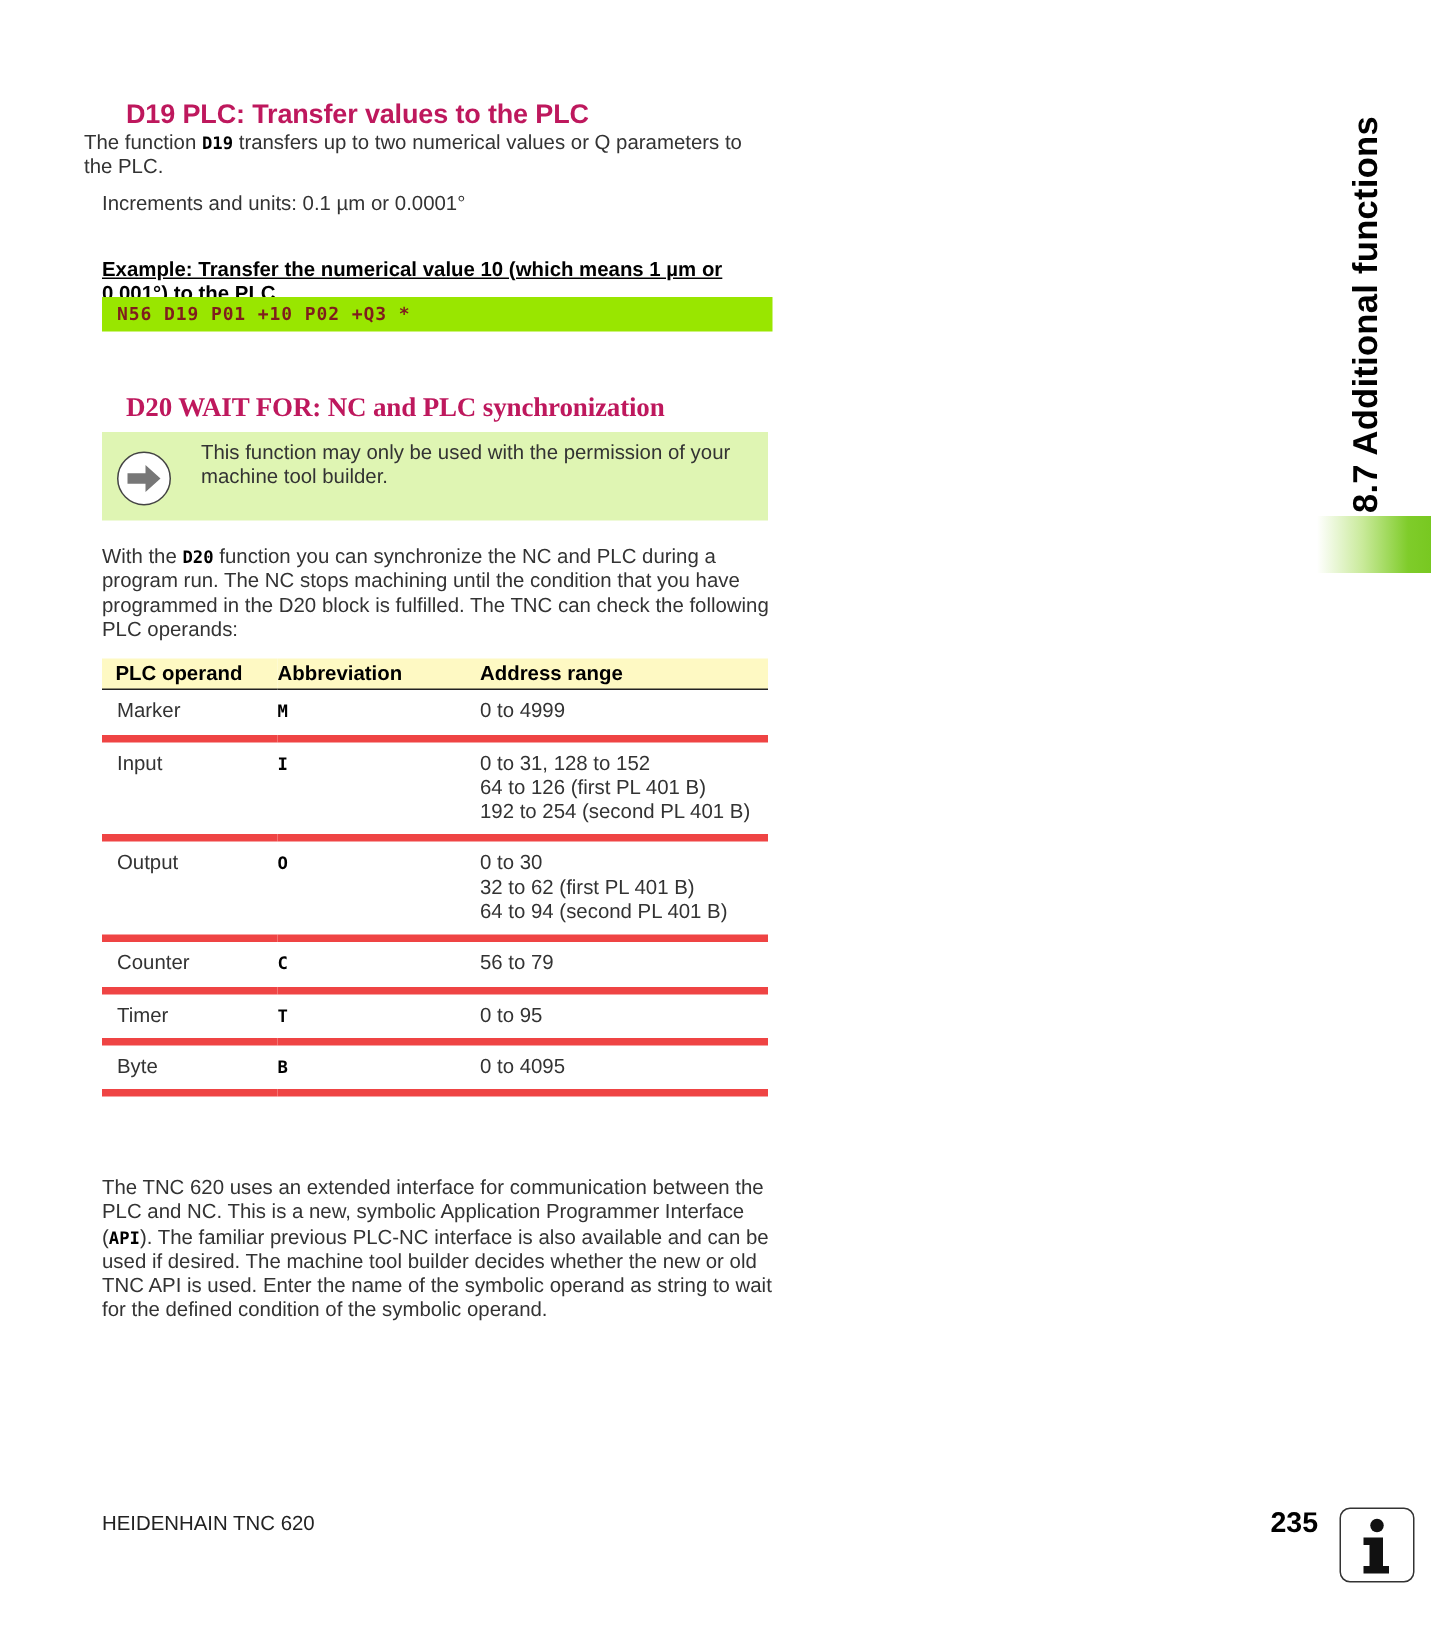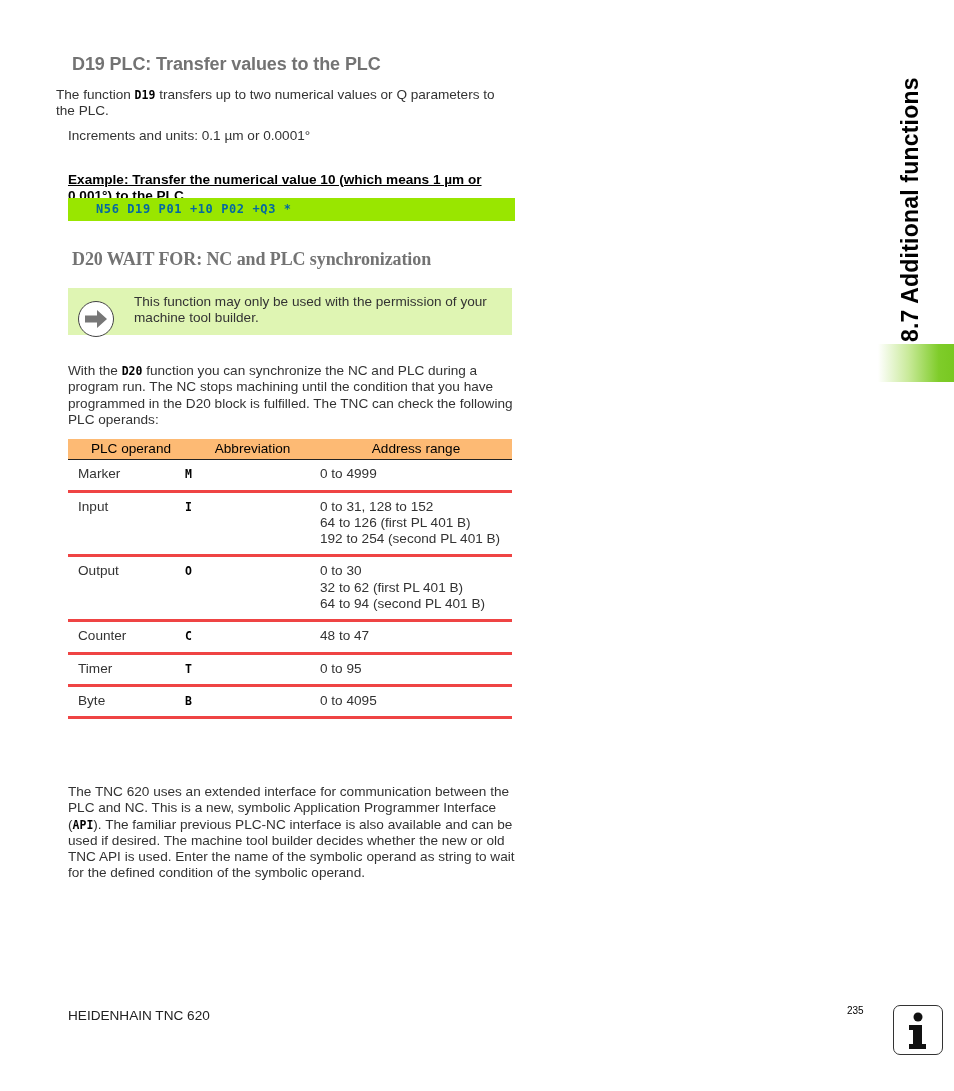--- a/index.html
+++ b/index.html
@@ -3,78 +3,78 @@
   <meta charset="utf-8">
   <style>
     html, body { margin: 0; padding: 0; }
     body {
       width: 954px; height: 1091px; position: relative; overflow: hidden;
       background: #ffffff; color: #222;
       font-family: "Liberation Sans", sans-serif;
     }
     .abs { position: absolute; }
     .h2 {
-      font-weight: bold; font-size: 18px; color: #737373; letter-spacing: -0.1px;
-      margin: 4px;
+      font-weight: bold; font-size: 18px; color: #be185d; letter-spacing: -0.1px;
+      margin: 16px;
     }
     .p {
       font-size: 13.6px; line-height: 16.3px; color: #333; margin: 0;
     }
     .mono { font-family: "DejaVu Sans Mono", monospace; font-weight: bold; font-size: 11.5px; color: #000; }
     .example {
       font-weight: bold; font-size: 13.6px; line-height: 16.3px; color: #000;
     }
     .codebar {
       left: 68px; top: 198px; width: 447px; height: 23px;
       background: #99e600;
     }
     .codebar span {
-      position: absolute; left: 28px; top: 4px;
+      position: absolute; left: 10px; top: 4px;
       font-family: "DejaVu Sans Mono", monospace; font-weight: bold;
-      font-size: 12px; color: #0369a1; letter-spacing: 0.6px; white-space: pre;
+      font-size: 12px; color: #7f1d1d; letter-spacing: 0.6px; white-space: pre;
     }
     .note {
-      left: 68px; top: 288px; width: 444px; height: 47px;
+      left: 68px; top: 288px; width: 444px; height: 59px;
       background: #dff5b3;
     }
     .note .circle {
       position: absolute; left: 10px; top: 13px; width: 34px; height: 34px;
       border: 1.5px solid #444; border-radius: 50%; background: #fff;
     }
     .note .txt {
       position: absolute; left: 66px; top: 6px; width: 370px;
       font-size: 13.6px; line-height: 16.3px; color: #333;
     }
     table.ops {
       position: absolute; left: 68px; top: 439px; width: 444px;
       border-collapse: collapse; font-size: 13.6px; line-height: 16.3px; color: #333;
     }
     table.ops th {
-      background: #fdba74; color: #000; font-weight: normal; text-align: center;
+      background: #fef9c3; color: #000; font-weight: bold; text-align: left;
       padding: 2px 0 2px 0; height: 16px; border-bottom: 1.5px solid #222;
     }
     table.ops td {
-      vertical-align: top; padding: 6px 0 7px 0; border-bottom: 3px solid #ef4444;
+      vertical-align: top; padding: 6px 0 7px 0; border-bottom: 5px solid #ef4444;
     }
     table.ops .c1 { padding-left: 10px; width: 107px; }
     table.ops th.c1 { padding-left: 9px; }
     table.ops .c2 { width: 135px; margin-top: 35px; }
     .addr-line { display: block; }
     .side-title {
       position: absolute; left: 897px; top: 342px;
       transform-origin: 0 0; transform: rotate(-90deg);
       font-weight: bold; font-size: 23px; color: #000; white-space: nowrap;
       letter-spacing: 0.2px;
     }
     .side-bar {
       position: absolute; left: 878px; top: 344px; width: 76px; height: 38px;
       background: linear-gradient(to right, #ffffff 0%, #c9ea9a 40%, #7fcc2a 80%, #78c821 100%);
     }
     .footer-left { left: 68px; top: 1008px; font-size: 13.6px; color: #222; }
-    .footer-page { left: 847px; top: 1005px; font-size: 10px; font-weight: normal; color: #000; }
+    .footer-page { left: 847px; top: 1005px; font-size: 19px; font-weight: bold; color: #000; }
     .info-box {
       left: 893px; top: 1005px; width: 48px; height: 48px;
       border: 1.5px solid #333; border-radius: 7px; background: #fff;
     }
   </style>
 </head>
 <body>
 
 <h2 class="abs h2" style="left:68px; top:50px;">D19 PLC: Transfer values to the PLC</h2>
 
@@ -132,21 +132,21 @@
         <td>
           <span class="addr-line">0 to 30</span>
           <span class="addr-line">32 to 62 (first PL 401 B)</span>
           <span class="addr-line">64 to 94 (second PL 401 B)</span>
         </td>
       </tr>
       <tr>
         <td class="c1">Counter</td>
         <td class="c2"><span class="mono">C</span></td>
         <td>
-          <span class="addr-line">48 to 47</span>
+          <span class="addr-line">56 to 79</span>
         </td>
       </tr>
       <tr>
         <td class="c1">Timer</td>
         <td class="c2"><span class="mono">T</span></td>
         <td>
           <span class="addr-line">0 to 95</span>
         </td>
       </tr>
       <tr>

